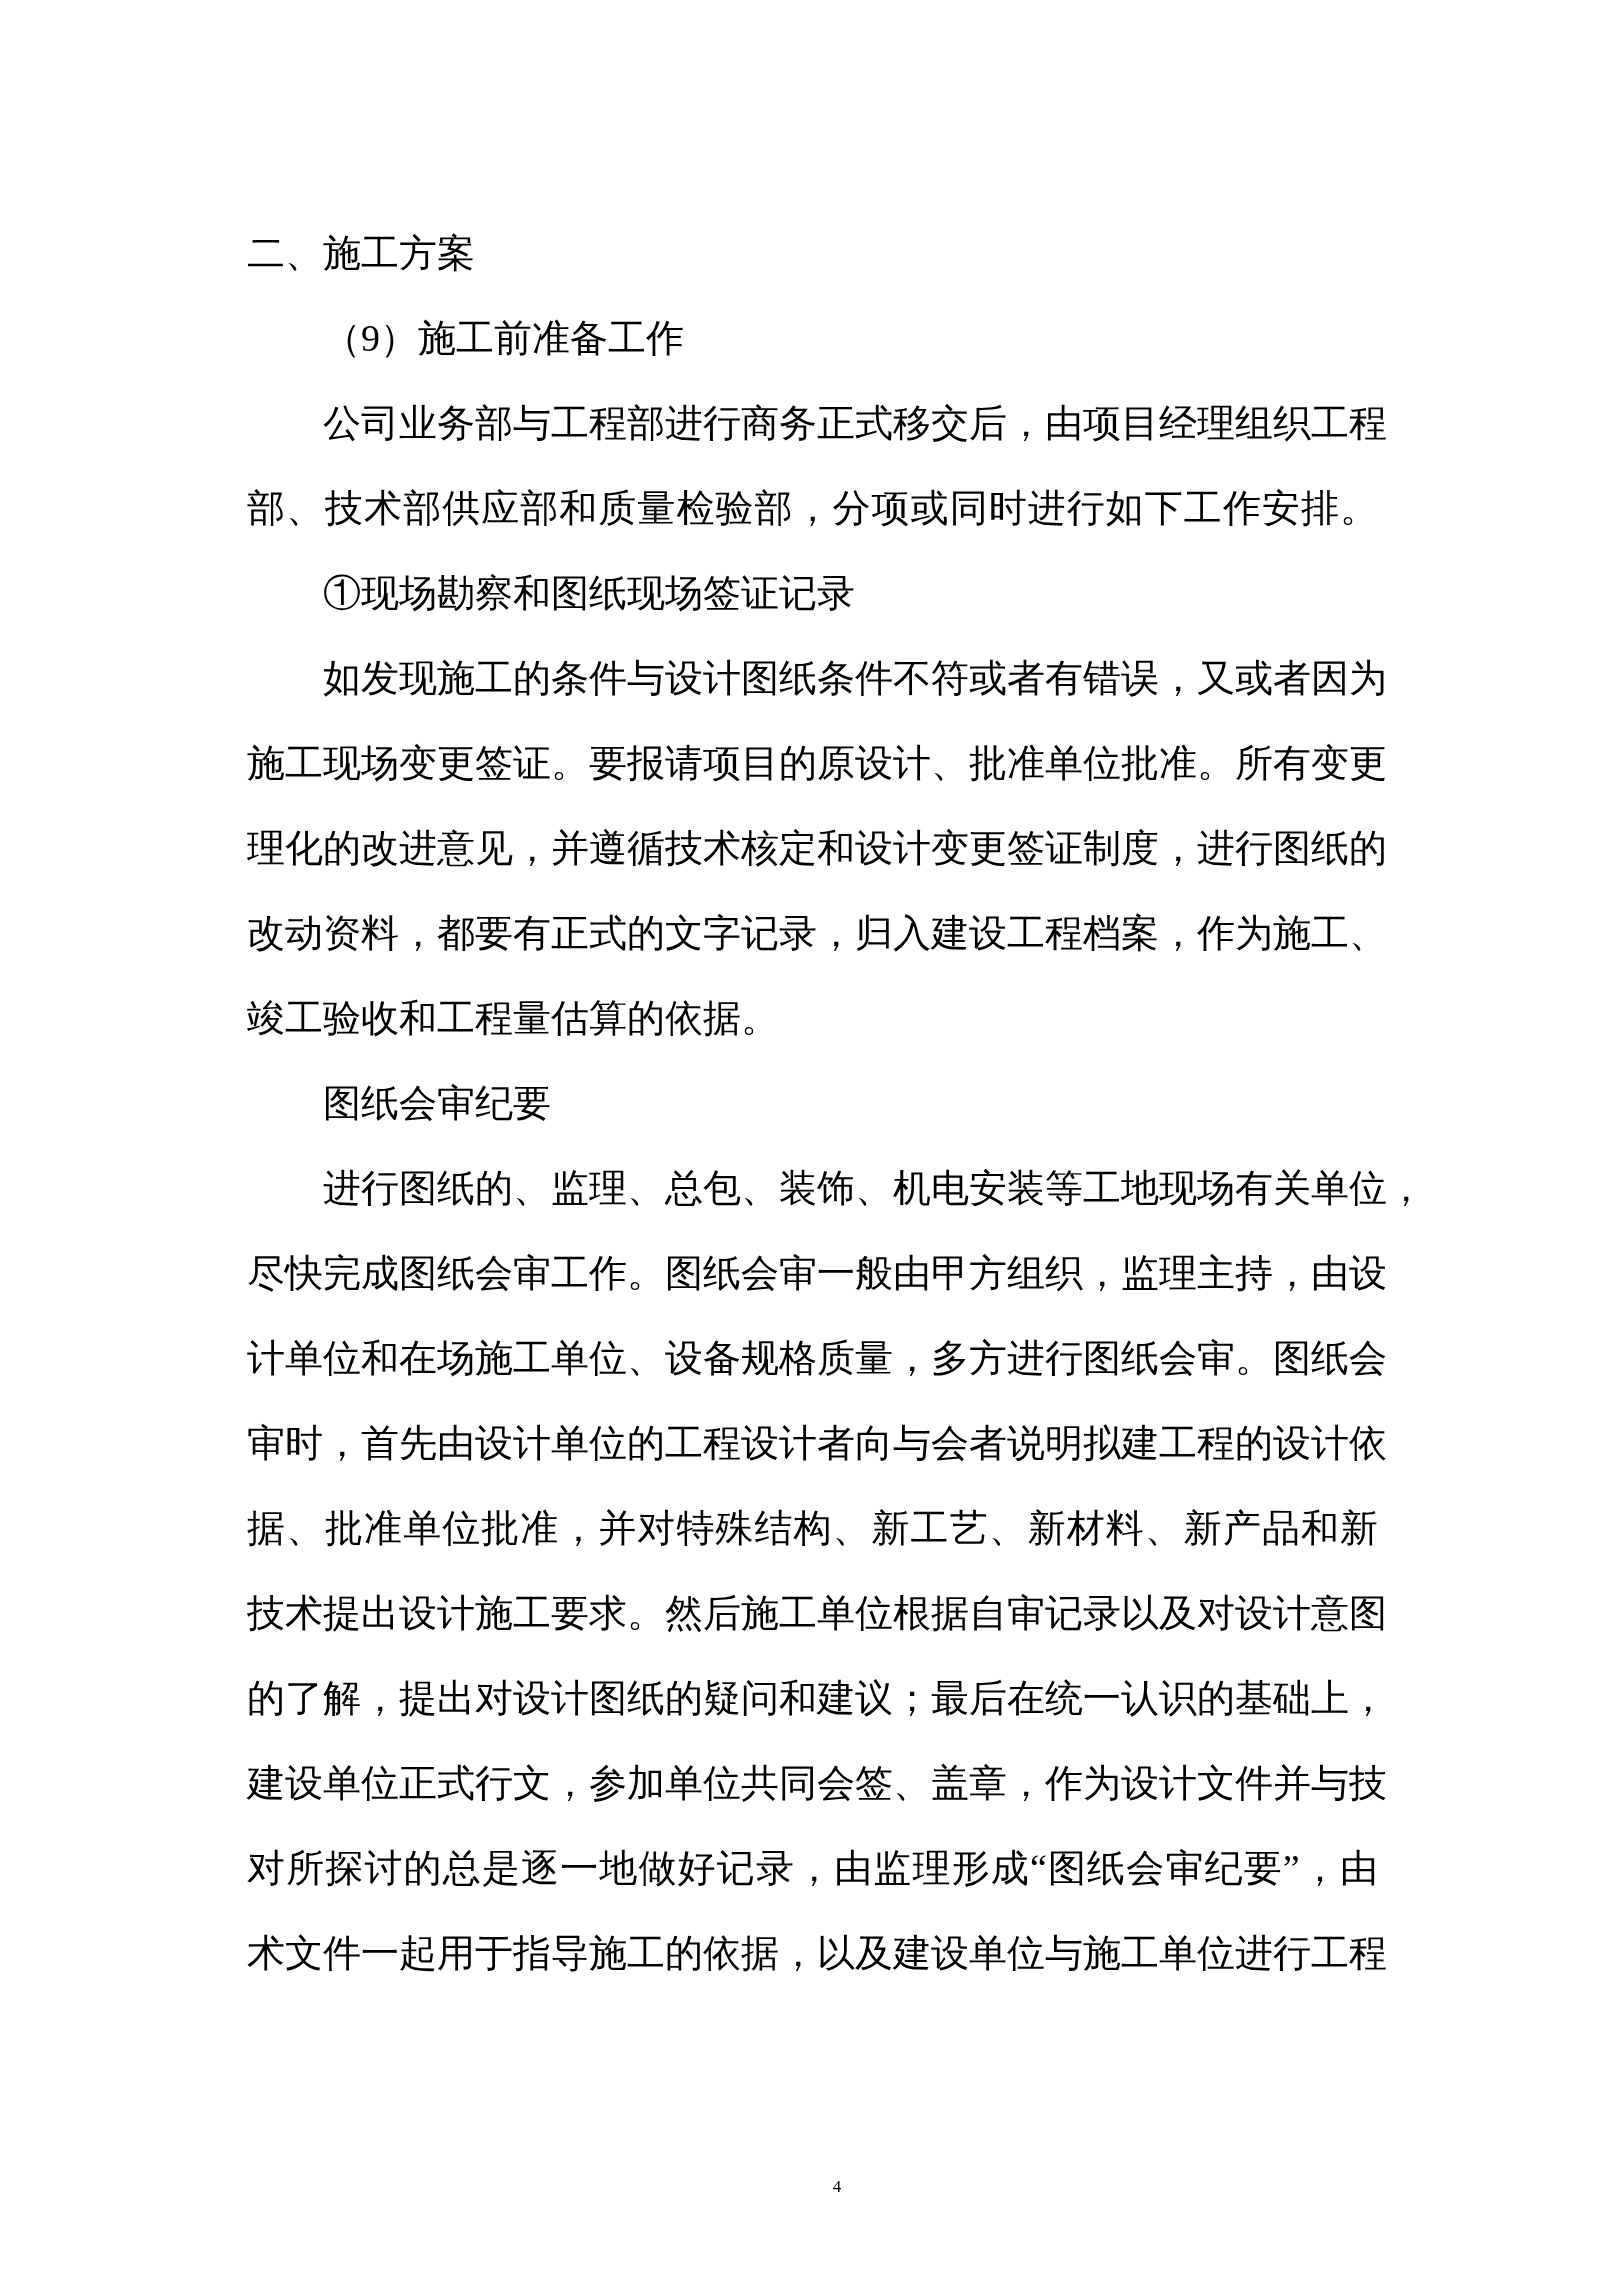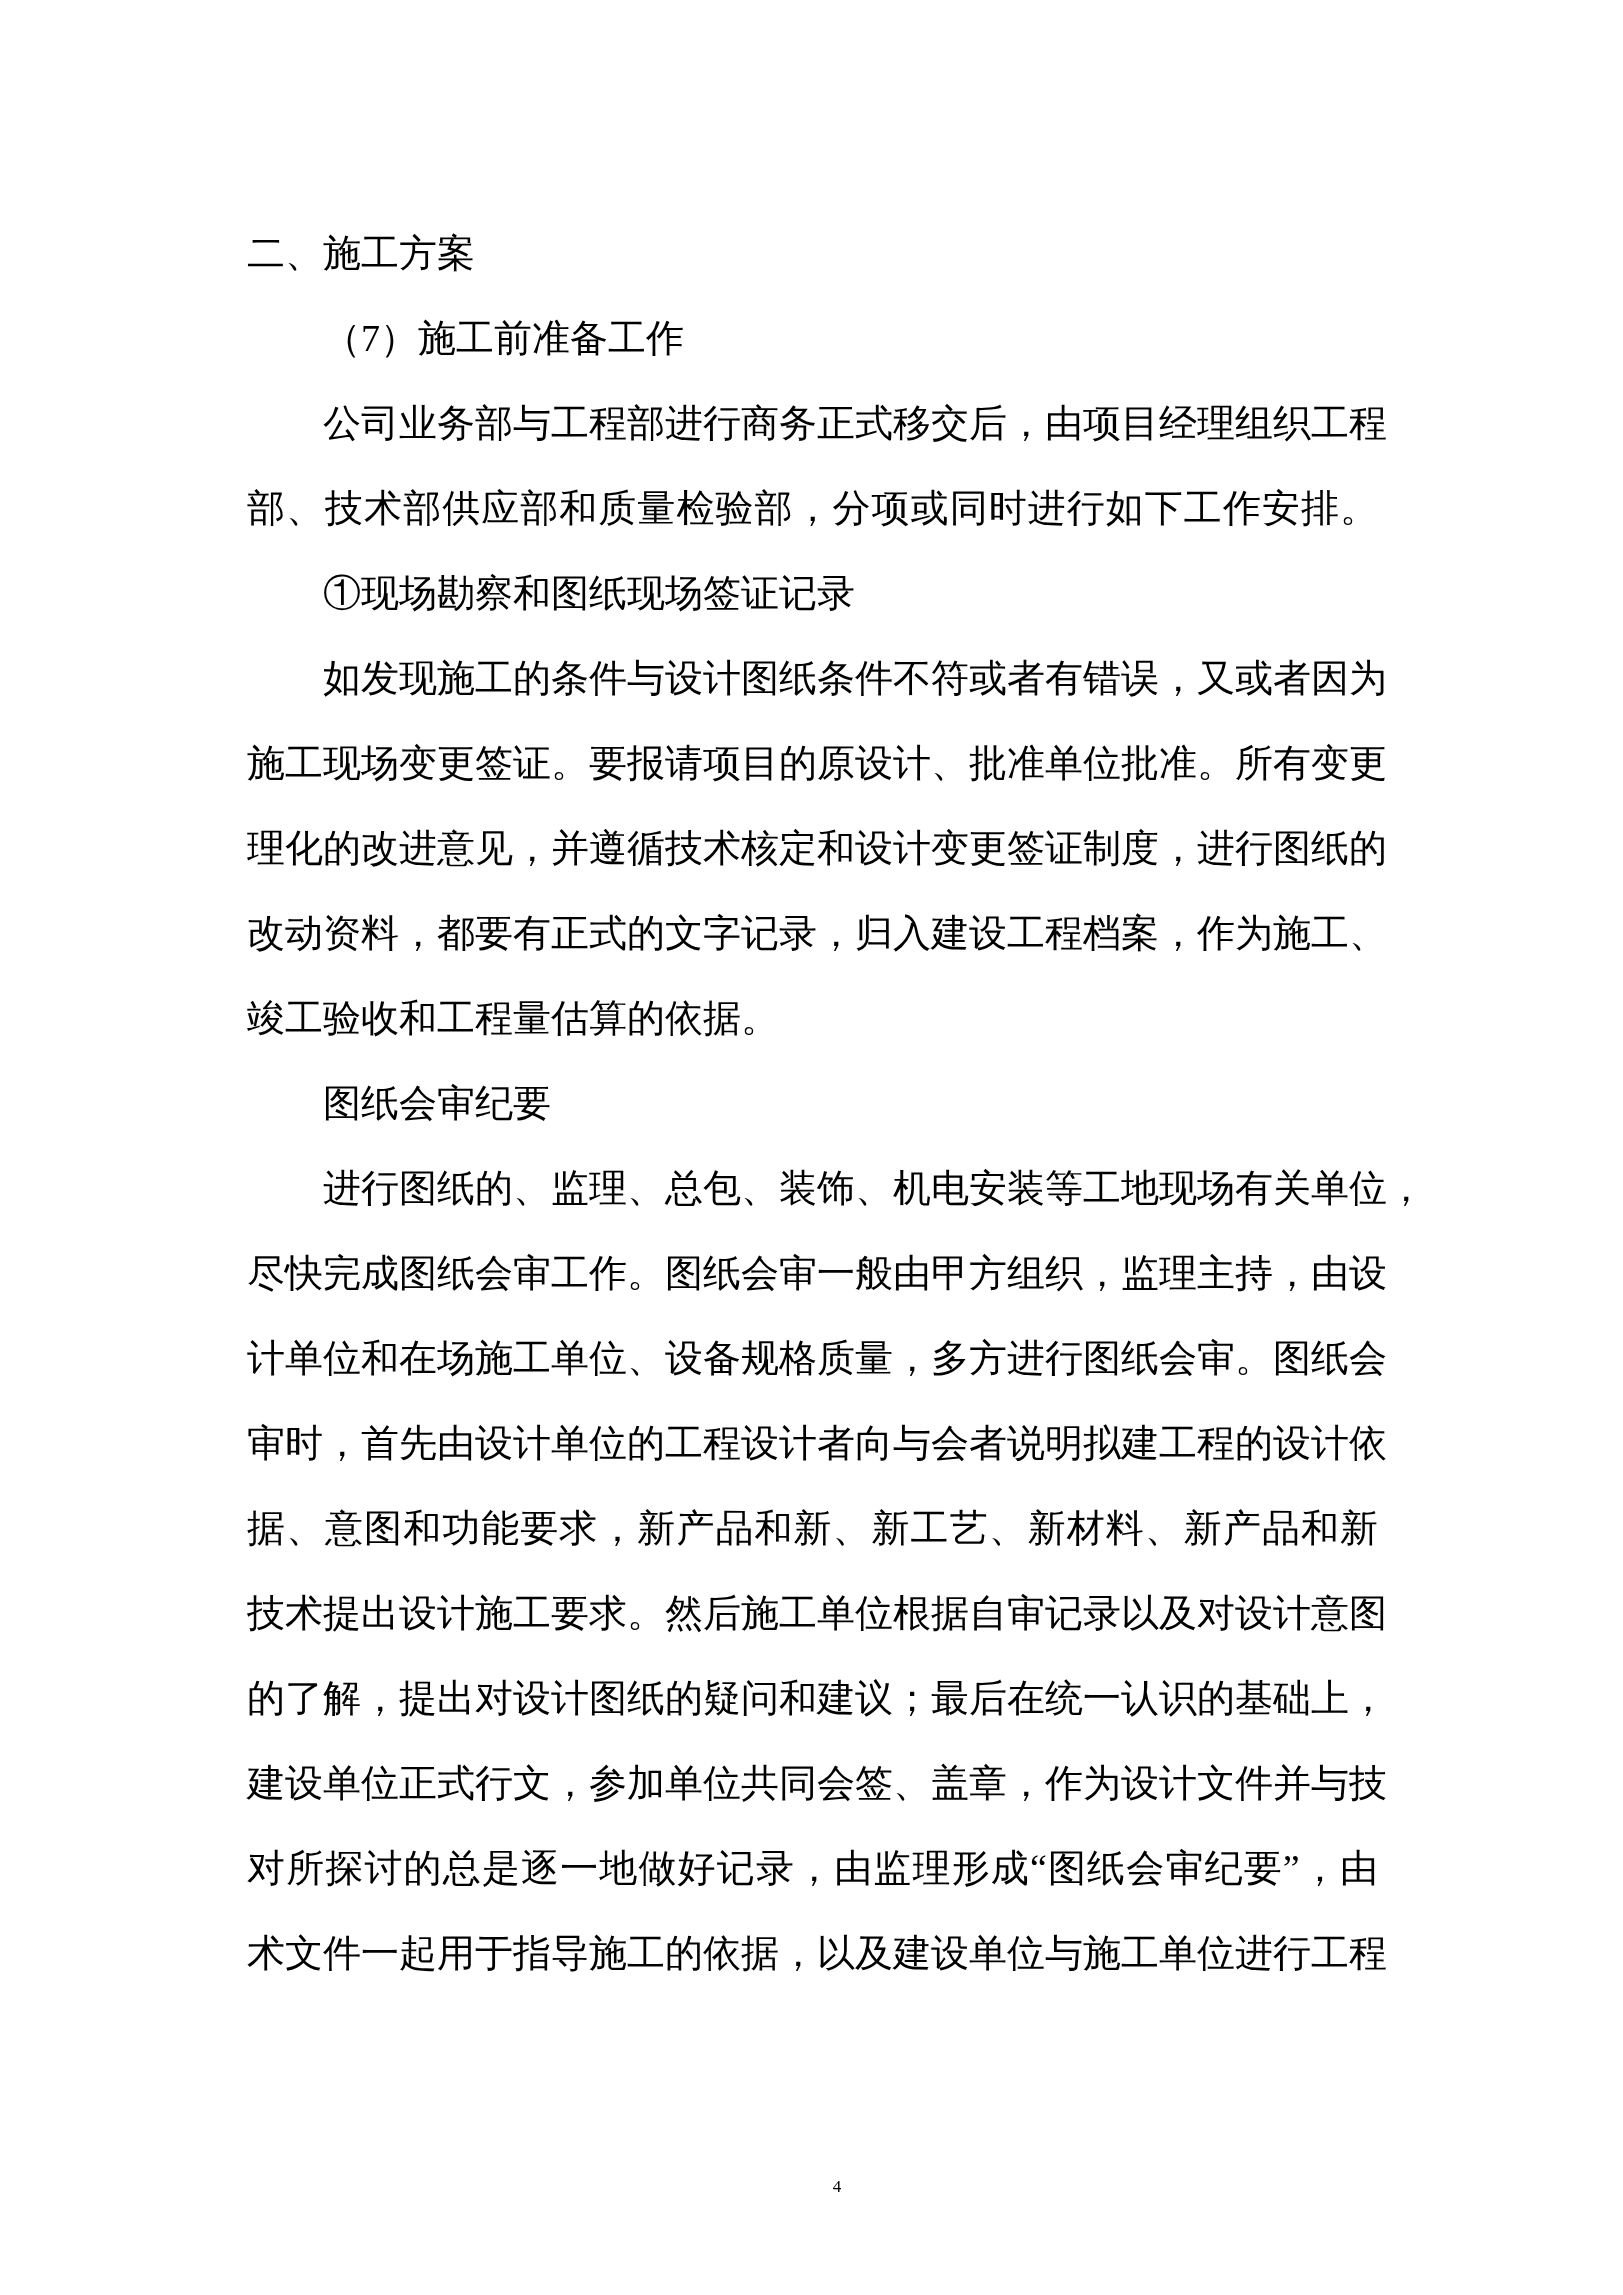--- a/index.html
+++ b/index.html
@@ -55,35 +55,35 @@
       line-height: 26px;
       font-family: "Liberation Serif", "DejaVu Serif", serif;
     }
   </style>
 </head>
 <body>
 
 <div class="page">
   <div class="content">
     <div class="line short">二、施工方案</div>
-    <div class="line short indent">（7）施工前准备工作</div>
+    <div class="line short indent">（9）施工前准备工作</div>
     <div class="line indent">公司业务部与工程部进行商务正式移交后，由项目经理组织工程</div>
     <div class="line">部、技术部供应部和质量检验部，分项或同时进行如下工作安排。</div>
     <div class="line short indent">①现场勘察和图纸现场签证记录</div>
     <div class="line indent">如发现施工的条件与设计图纸条件不符或者有错误，又或者因为</div>
     <div class="line">施工现场变更签证。要报请项目的原设计、批准单位批准。所有变更</div>
     <div class="line">理化的改进意见，并遵循技术核定和设计变更签证制度，进行图纸的</div>
     <div class="line">改动资料，都要有正式的文字记录，归入建设工程档案，作为施工、</div>
     <div class="line short">竣工验收和工程量估算的依据。</div>
     <div class="line short indent">图纸会审纪要</div>
     <div class="line indent">进行图纸的、监理、总包、装饰、机电安装等工地现场有关单位，</div>
     <div class="line">尽快完成图纸会审工作。图纸会审一般由甲方组织，监理主持，由设</div>
     <div class="line">计单位和在场施工单位、设备规格质量，多方进行图纸会审。图纸会</div>
     <div class="line">审时，首先由设计单位的工程设计者向与会者说明拟建工程的设计依</div>
-    <div class="line">据、意图和功能要求，新产品和新、新工艺、新材料、新产品和新</div>
+    <div class="line">据、批准单位批准，并对特殊结构、新工艺、新材料、新产品和新</div>
     <div class="line">技术提出设计施工要求。然后施工单位根据自审记录以及对设计意图</div>
     <div class="line">的了解，提出对设计图纸的疑问和建议；最后在统一认识的基础上，</div>
     <div class="line">建设单位正式行文，参加单位共同会签、盖章，作为设计文件并与技</div>
     <div class="line">对所探讨的总是逐一地做好记录，由监理形成“图纸会审纪要”，由</div>
     <div class="line">术文件一起用于指导施工的依据，以及建设单位与施工单位进行工程</div>
   </div>
 
   <div class="page-number">4</div>
 </div>
 

